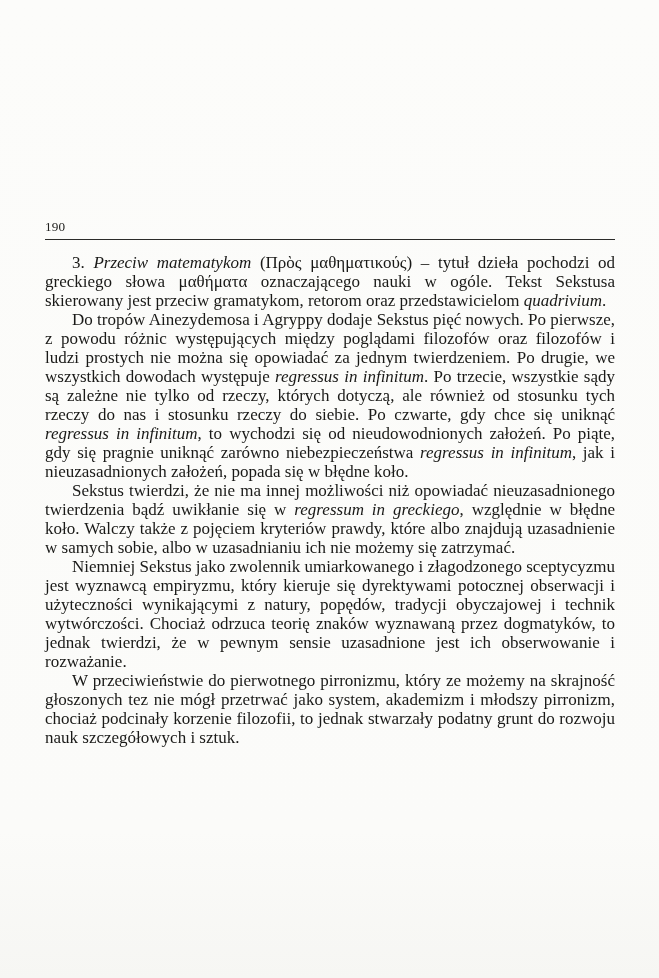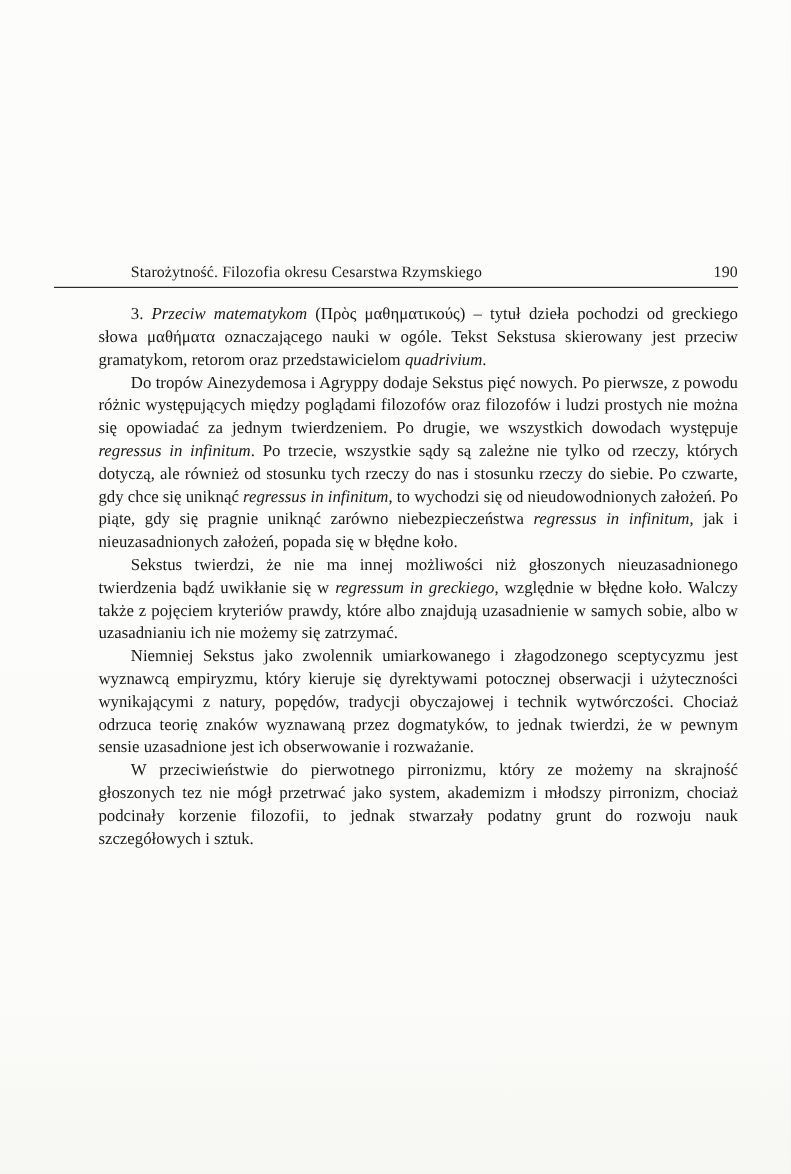--- a/index.html
+++ b/index.html
@@ -37,44 +37,42 @@
   .head-page-num {
     letter-spacing: 0.2px;
   }
   .head-rule {
     border: 0;
     border-top: 1.4px solid #2b2b29;
     margin: 5px 0 0 0;
   }
   .body-text {
     margin-top: 13px;
-    font-size: 14px;
+    font-size: 17px;
     line-height: 19px;
     text-align: justify;
     color: #191917;
-    margin-left: 37px;
   }
   .body-text p {
     margin: 0;
     padding: 0;
     text-indent: 27px;
   }
   .body-text i {
     font-style: italic;
   }
 </style>
 </head>
 <body>
 
 <div class="page">
   <div class="running-head">
-    <span class="head-title">Starożytność. Filozofia okresu Cesarstwa Rzymskiego</span>
     <span class="head-page-num">190</span>
   </div>
   <hr class="head-rule">
   <div class="body-text">
       <p><span>3. </span><i>Przeciw matematykom</i><span> (Πρὸς μαθηματικούς) – tytuł dzieła pochodzi od greckiego słowa μαθήματα oznaczającego nauki w ogóle. Tekst Sekstusa skierowany jest przeciw gramatykom, retorom oraz przedstawicielom </span><i>quadrivium</i><span>.</span></p>
       <p><span>Do tropów Ainezydemosa i Agryppy dodaje Sekstus pięć nowych. Po pierwsze, z powodu różnic występujących między poglądami filozofów oraz filozofów i ludzi prostych nie można się opowiadać za jednym twierdzeniem. Po drugie, we wszystkich dowodach występuje </span><i>regressus in infinitum</i><span>. Po trzecie, wszystkie sądy są zależne nie tylko od rzeczy, których dotyczą, ale również od stosunku tych rzeczy do nas i stosunku rzeczy do siebie. Po czwarte, gdy chce się uniknąć </span><i>regressus in infinitum</i><span>, to wychodzi się od nieudowodnionych założeń. Po piąte, gdy się pragnie uniknąć zarówno niebezpieczeństwa </span><i>regressus in infinitum</i><span>, jak i nieuzasadnionych założeń, popada się w błędne koło.</span></p>
-      <p><span>Sekstus twierdzi, że nie ma innej możliwości niż głoszonych nieuzasadnionego twierdzenia bądź uwikłanie się w </span><i>regressum in greckiego</i><span>, względnie w błędne koło. Walczy także z pojęciem kryteriów prawdy, które albo znajdują uzasadnienie w samych sobie, albo w uzasadnianiu ich nie możemy się zatrzymać.</span></p>
+      <p><span>Sekstus twierdzi, że nie ma innej możliwości niż opowiadać nieuzasadnionego twierdzenia bądź uwikłanie się w </span><i>regressum in greckiego</i><span>, względnie w błędne koło. Walczy także z pojęciem kryteriów prawdy, które albo znajdują uzasadnienie w samych sobie, albo w uzasadnianiu ich nie możemy się zatrzymać.</span></p>
       <p><span>Niemniej Sekstus jako zwolennik umiarkowanego i złagodzonego sceptycyzmu jest wyznawcą empiryzmu, który kieruje się dyrektywami potocznej obserwacji i użyteczności wynikającymi z natury, popędów, tradycji obyczajowej i technik wytwórczości. Chociaż odrzuca teorię znaków wyznawaną przez dogmatyków, to jednak twierdzi, że w pewnym sensie uzasadnione jest ich obserwowanie i rozważanie.</span></p>
       <p><span>W przeciwieństwie do pierwotnego pirronizmu, który ze możemy na skrajność głoszonych tez nie mógł przetrwać jako system, akademizm i młodszy pirronizm, chociaż podcinały korzenie filozofii, to jednak stwarzały podatny grunt do rozwoju nauk szczegółowych i sztuk.</span></p>
     </div>
 </div>
 
 </body></html>

